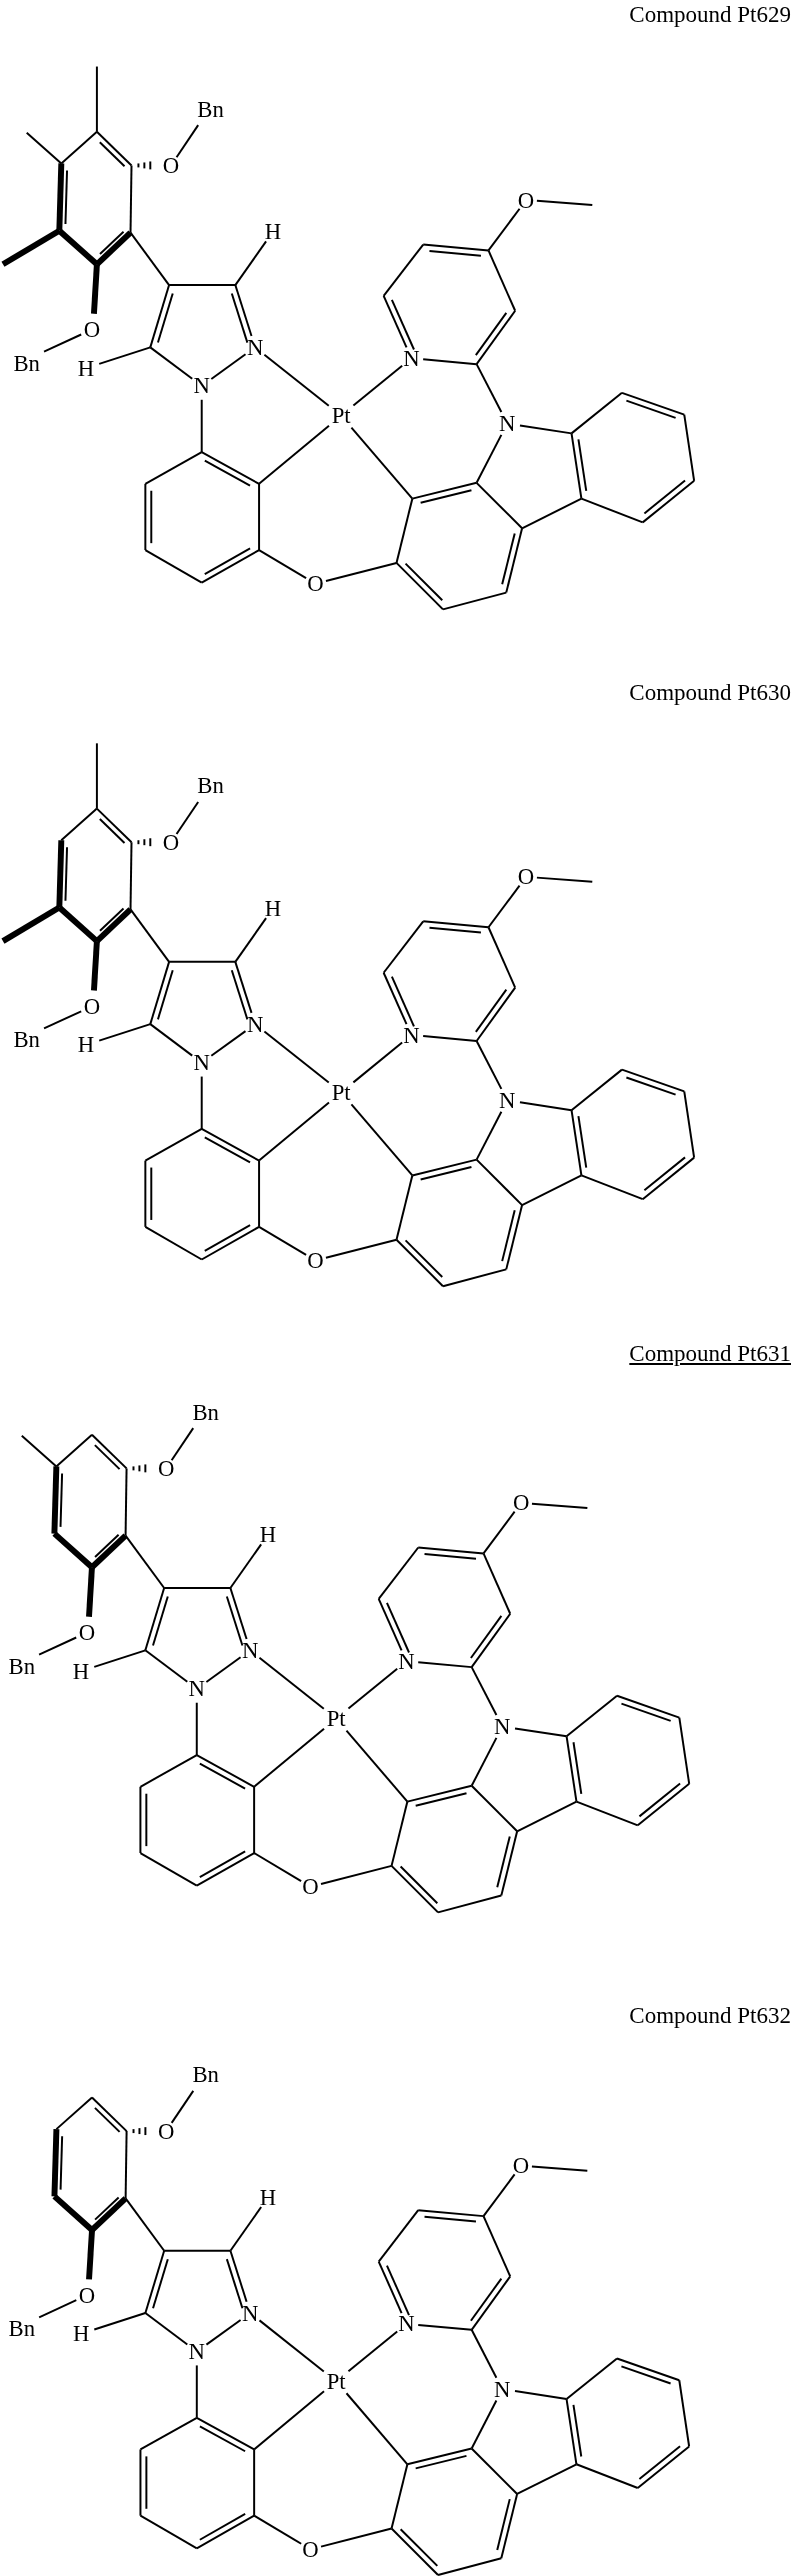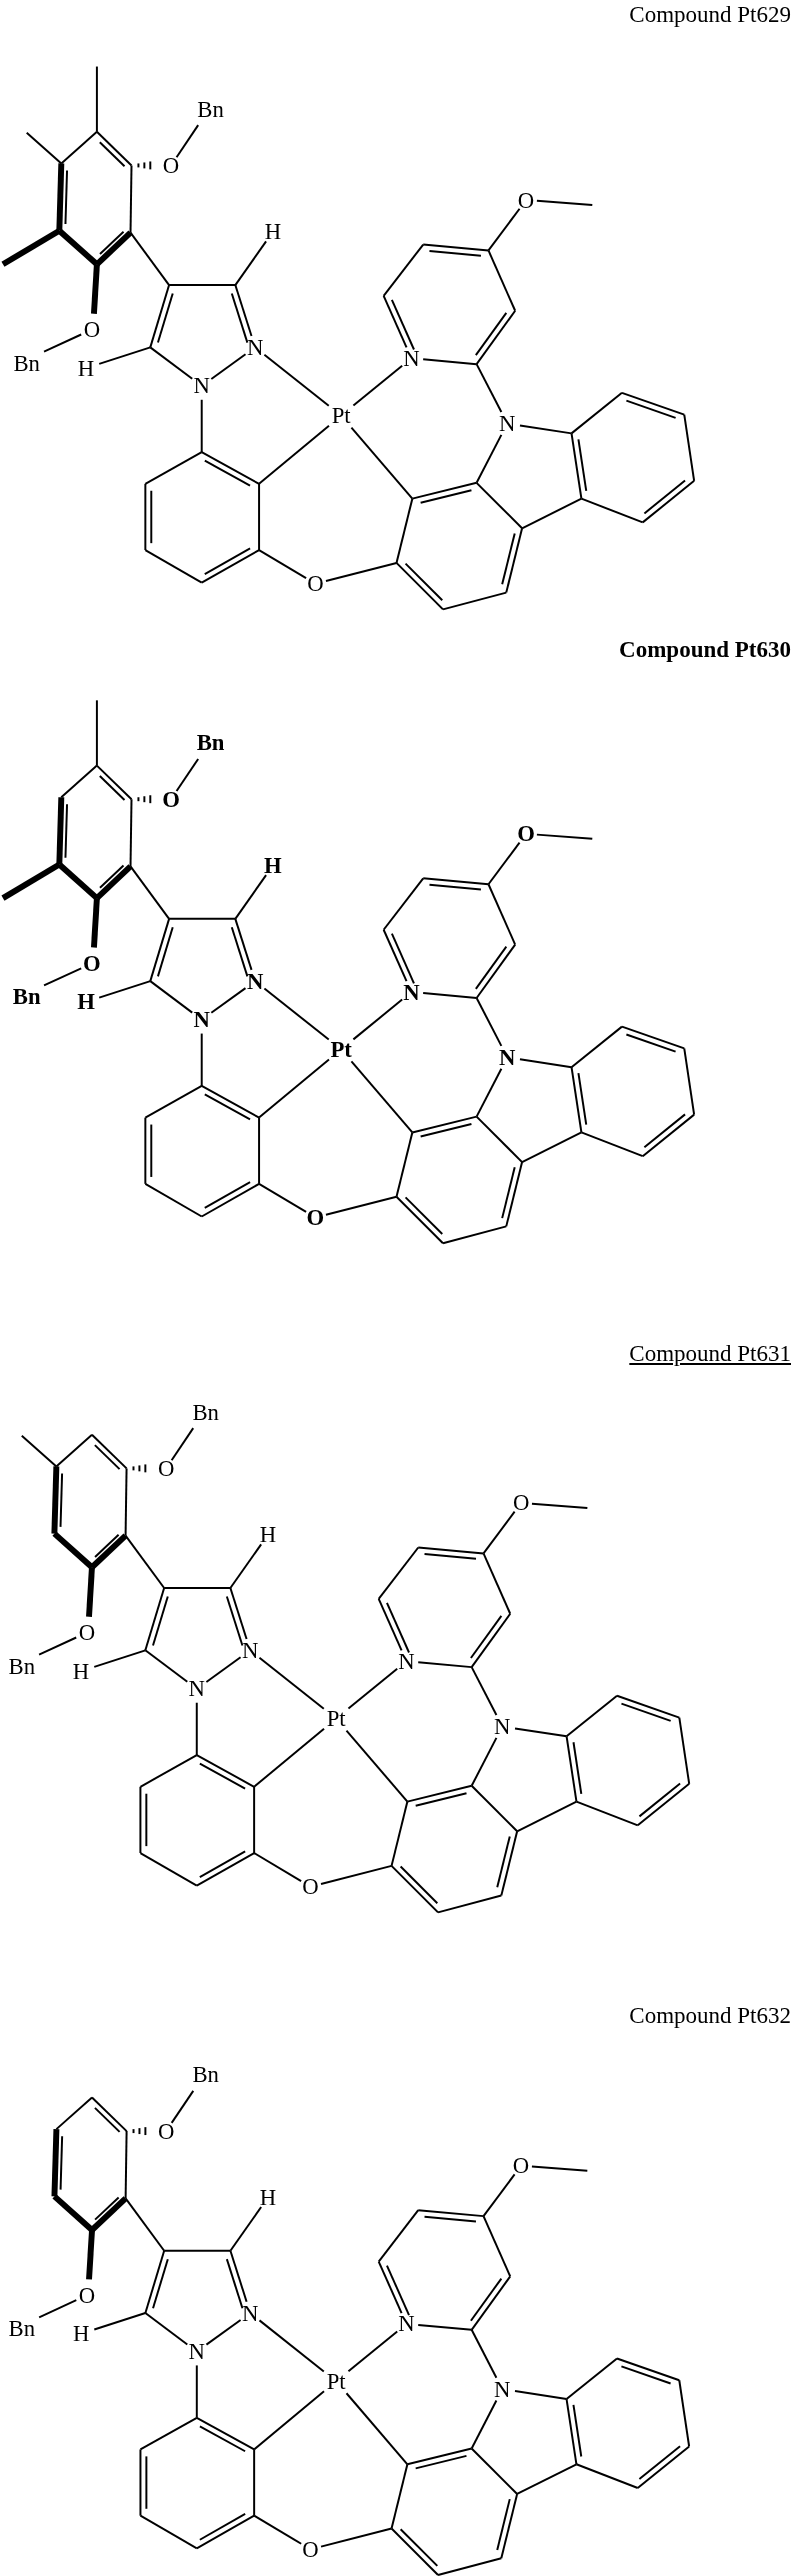--- a/index.html
+++ b/index.html
@@ -108,21 +108,21 @@
         <line x1="481.2407712165442" y1="358.8034399724353" x2="512.0439034627232" y2="316.1529491700336"></line>
         <line x1="521" y1="314" x2="494" y2="253" class=""></line>
         <line x1="482" y1="368" x2="507.0327393256076" y2="416.45046321085346" class=""></line>
         <text x="532" y="202">O</text>
         <line x1="494" y1="253" x2="525.4277054521098" y2="210.82071110374739" class=""></line>
         <line x1="542.9694969187076" y1="202.8186191730379" x2="599" y2="207" class=""></line>
       </g>
     </svg>
 </section>
 
-<section class="compound" style="top:634px;height:633px;font-weight:bold;">
+<section class="compound" style="top:677px;height:633px;">
   <div class="title" style="top:3px;">Compound Pt630</div>
   <svg class="mol" width="795" height="633" viewBox="0 0 804 640">
       <g transform="translate(0,0)">
         <line x1="98" y1="133" x2="133" y2="167" class=""></line>
         <line x1="100.95542777106405" y1="143.5107576851624" x2="125.91351643903488" y2="167.7557581054769"></line>
         <line x1="133" y1="167" x2="132" y2="235" class=""></line>
         <line x1="132" y1="235" x2="98" y2="267" class="bold"></line>
         <line x1="124.92214648762838" y1="234.13382587959822" x2="101.11694638532764" y2="256.5387200935283"></line>
         <line x1="98" y1="267" x2="60" y2="233" class="bold"></line>
         <line x1="60" y1="233" x2="62" y2="165" class="bold"></line>

